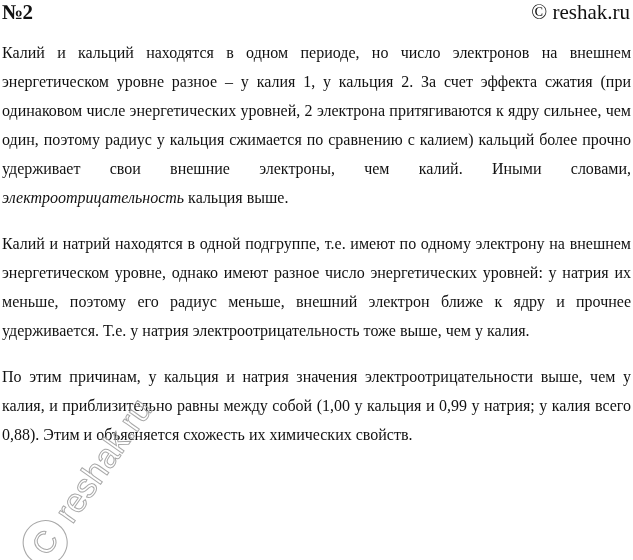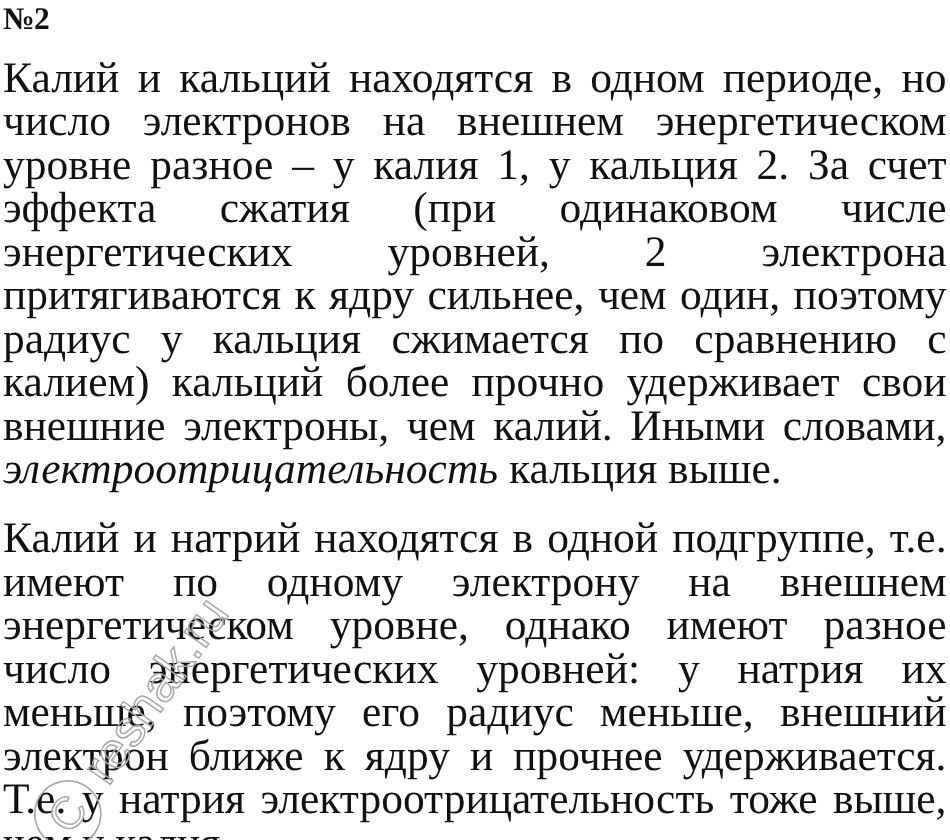--- a/index.html
+++ b/index.html
@@ -39,21 +39,21 @@
       line-height: 24px;
     }
     .content {
       position: absolute;
       top: 38px;
       left: 2px;
       width: 629px;
     }
     .para {
       margin: 0 0 17px 0;
-      font-size: 29px;
+      font-size: 16px;
       line-height: 29px;
       text-align: justify;
       text-align-last: left;
       hyphens: none;
     }
     .para em {
       font-style: italic;
     }
     .watermark {
       position: absolute;
@@ -62,20 +62,21 @@
       width: 200px;
       height: 160px;
       pointer-events: none;
     }
   </style>
 </head>
 <body>
 
 <div class="header">
   <span class="task-number">№2</span>
+  <span class="copyright">© reshak.ru</span>
 </div>
 
 <div class="content">
   <p class="para"><span>Калий и кальций находятся в одном периоде, но число электронов на внешнем энергетическом уровне разное – у калия 1, у кальция 2. За счет эффекта сжатия (при одинаковом числе энергетических уровней, 2 электрона притягиваются к ядру сильнее, чем один, поэтому радиус у кальция сжимается по сравнению с калием) кальций более прочно удерживает свои внешние электроны, чем калий. Иными словами, </span><em>электроотрицательность</em><span> кальция выше.</span></p>
   <p class="para">Калий и натрий находятся в одной подгруппе, т.е. имеют по одному электрону на внешнем энергетическом уровне, однако имеют разное число энергетических уровней: у натрия их меньше, поэтому его радиус меньше, внешний электрон ближе к ядру и прочнее удерживается. Т.е. у натрия электроотрицательность тоже выше, чем у калия.</p>
   <p class="para">По этим причинам, у кальция и натрия значения электроотрицательности выше, чем у калия, и приблизительно равны между собой (1,00 у кальция и 0,99 у натрия; у калия всего 0,88). Этим и объясняется схожесть их химических свойств.</p>
 </div>
 
 <svg class="watermark" viewBox="0 0 200 160" xmlns="http://www.w3.org/2000/svg">
   <g transform="translate(70,100) rotate(-55)" fill="none" stroke="#a8a8a8" stroke-width="1.1">

